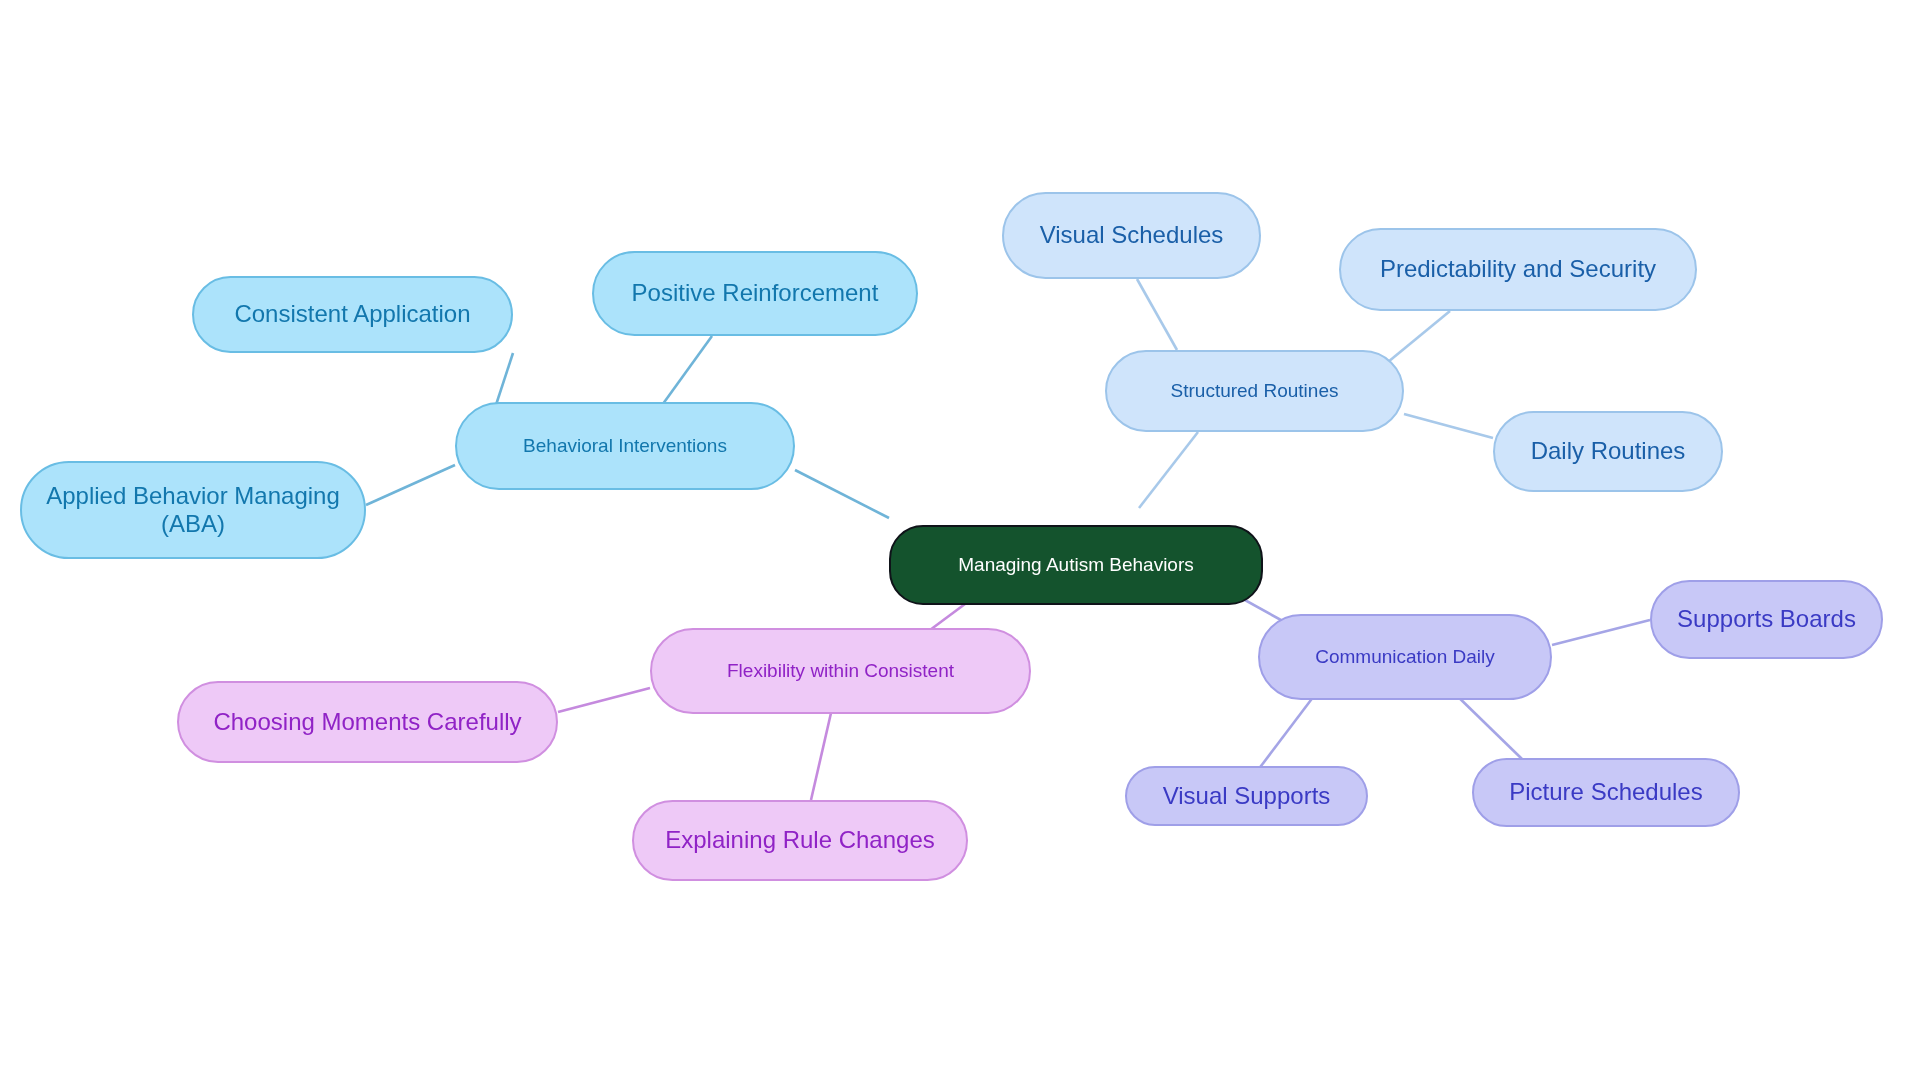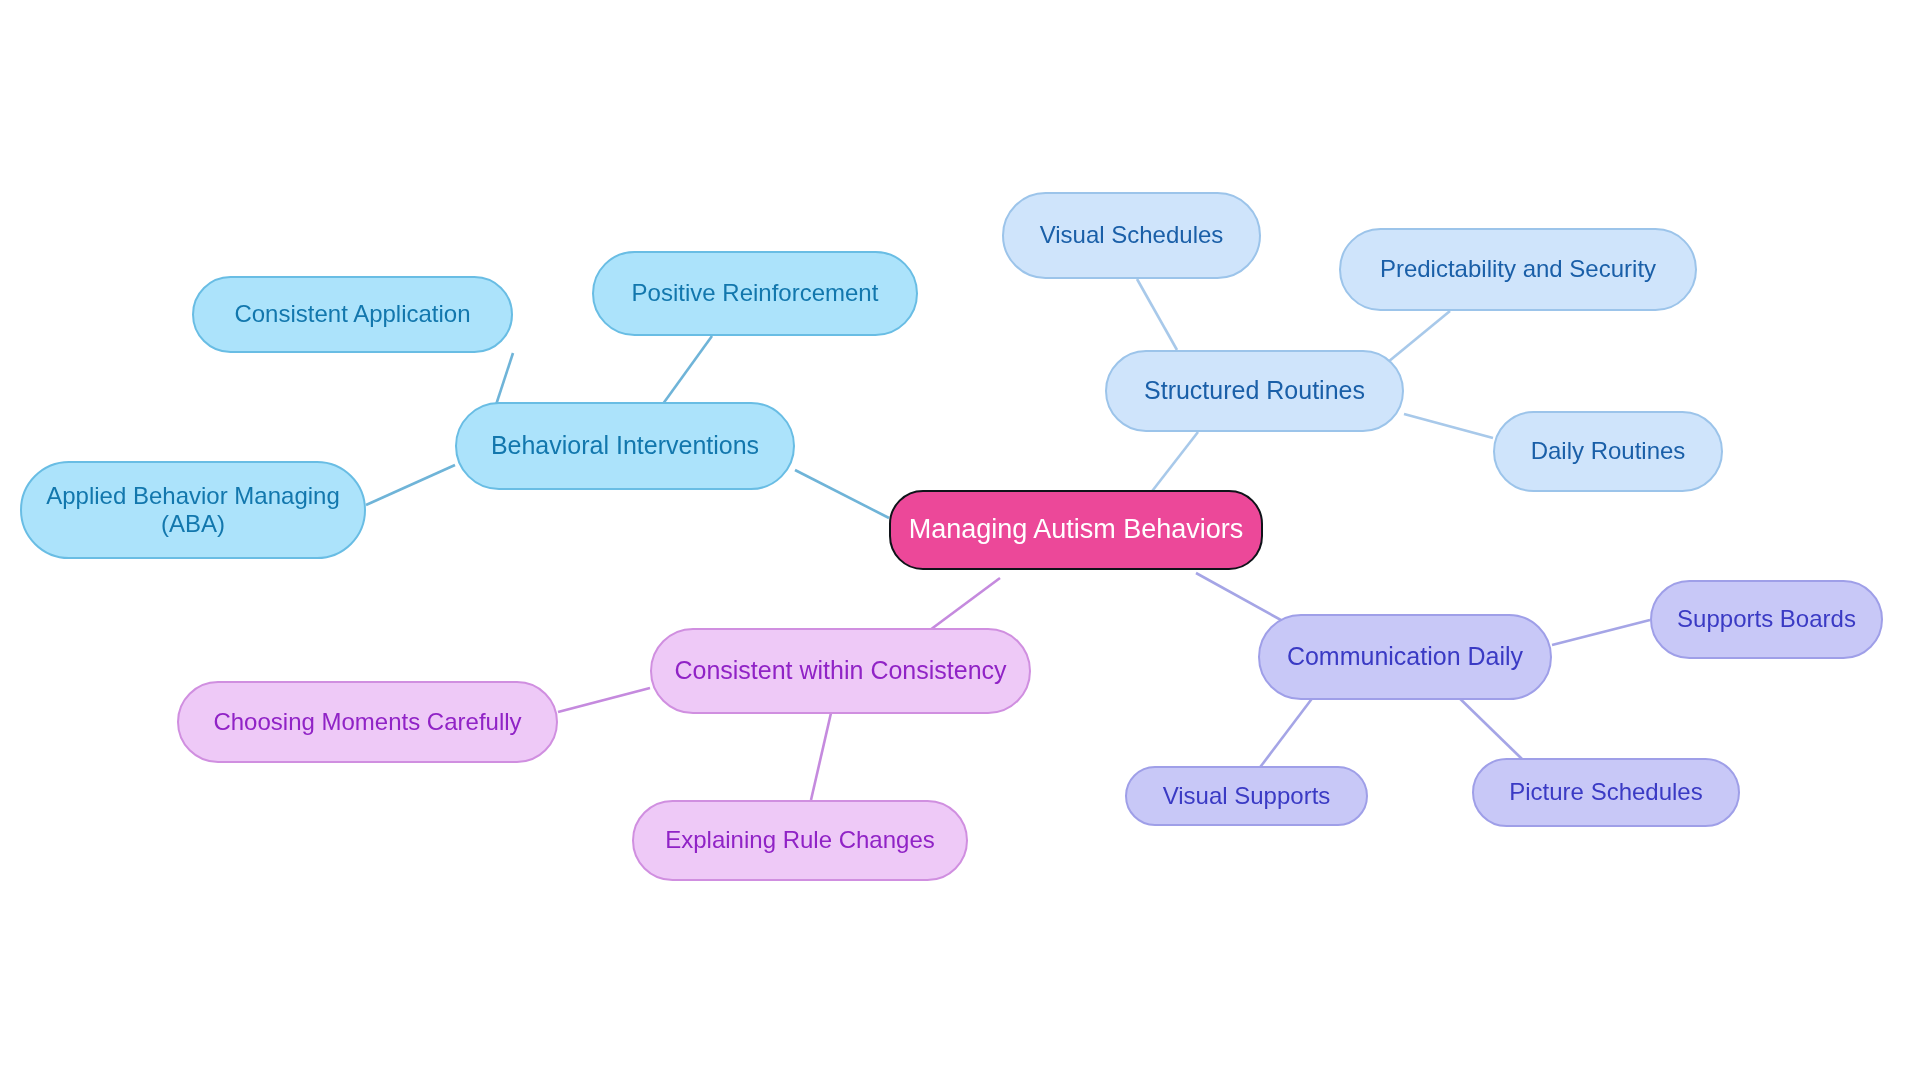--- a/index.html
+++ b/index.html
@@ -32,25 +32,26 @@
     justify-content: center;
     text-align: center;
     border-radius: 999px;
     border-style: solid;
     border-width: 2px;
     line-height: 1.18;
     white-space: pre-line;
     padding: 7px 14px;
   }
   .node.root {
-    background: #ec4899;
+    background: #14532d;
     border-color: #0f1319;
     color: #ffffff;
-    font-size: 27px;
+    font-size: 19px;
     border-radius: 34px;
+    margin-top: 35px;
   }
   
   .c-sky {
     background: #ace3fb;
     border-color: #69bde4;
     color: #1277ad;
   }
   
   .c-pale {
     background: #cfe4fb;
@@ -62,21 +63,21 @@
     background: #c8c8f7;
     border-color: #9f9fe8;
     color: #3a3ac4;
   }
   
   .c-orchid {
     background: #eec9f7;
     border-color: #d08fe0;
     color: #9023c6;
   }
-  .node.lvl1 { font-size: 25px; }
+  .node.lvl1 { font-size: 19px; }
   .node.lvl2 { font-size: 24px; }
 </style>
 </head>
 <body>
 
 <div id="canvas">
 
   <svg id="edge-layer" viewBox="0 0 1920 1083" width="1920" height="1083" xmlns="http://www.w3.org/2000/svg">
 
     <path d="M 889,518 L 795,470" fill="none" stroke="#6fb4d8" stroke-width="2.6"></path>
@@ -141,21 +142,21 @@
     <span>Supports Boards</span>
   </div>
   <div class="node lvl2 c-peri" style="left:1472px; top:758px; width:268px; height:69px;">
     <span>Picture Schedules</span>
   </div>
   <div class="node lvl2 c-peri" style="left:1125px; top:766px; width:243px; height:60px;">
     <span>Visual Supports</span>
   </div>
 
   <div class="node lvl1 c-orchid" style="left:650px; top:628px; width:381px; height:86px;">
-    <span>Consistent within Consistency</span>
+    <span>Flexibility within Consistent</span>
   </div>
   <div class="node lvl2 c-orchid" style="left:177px; top:681px; width:381px; height:82px;">
     <span>Choosing Moments Carefully</span>
   </div>
   <div class="node lvl2 c-orchid" style="left:632px; top:800px; width:336px; height:81px;">
     <span>Explaining Rule Changes</span>
   </div>
 
 </div>
 

